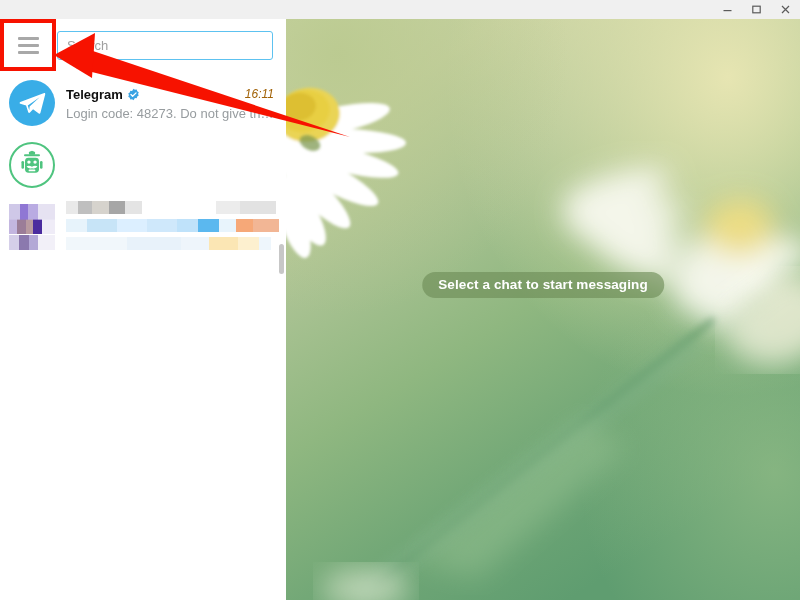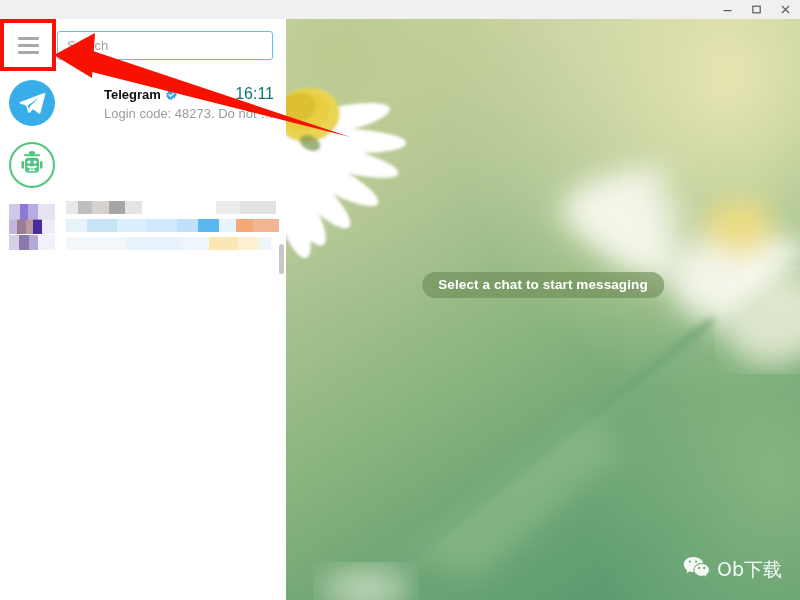--- a/index.html
+++ b/index.html
@@ -85,21 +85,21 @@
   .avatar {
     width: 46px; height: 46px;
     border-radius: 50%;
     flex: none;
     margin-right: 11px;
     display: flex; align-items: center; justify-content: center;
     overflow: hidden;
   }
   .av-telegram { background: #39ade7; }
   .av-bot { background: #ffffff; border: 2px solid #4fc47f; }
-  .chat-main { flex: 1; min-width: 0; margin-left: 38px; }
+  .chat-main { flex: 1; min-width: 0; }
   .chat-line1 {
     display: flex; align-items: center;
     height: 18px;
     margin-bottom: 3px;
   }
   .chat-name {
     font-size: 13px; font-weight: bold;
     color: #0f0f0f;
     white-space: nowrap;
     overflow: hidden; text-overflow: ellipsis;
@@ -110,24 +110,25 @@
     display: flex; align-items: center;
   }
   .muted-icon {
     flex: none;
     margin-right: 4px;
     display: flex; align-items: center;
   }
   .chat-time {
     margin-left: auto;
     padding-left: 8px;
-    font-size: 16px;
-    color: #0f766e;
+    font-size: 12px;
+    color: #a16207;
     white-space: nowrap;
     flex: none;
+    font-style: italic;
   }
   .chat-preview {
     font-size: 13px;
     color: #979c9f;
     white-space: nowrap;
     overflow: hidden; text-overflow: ellipsis;
     max-width: 213px;
   }
 
   
@@ -445,33 +446,20 @@
         </g>
 
         <g filter="url(#softest)" opacity="0.55">
           <ellipse cx="80" cy="570" rx="44" ry="22" fill="#eef3de"></ellipse>
         </g>
       </svg>
     </div>
 
     <div class="empty-pill">Select a chat to start messaging</div>
 
-    <div class="watermark">
-      <span>
-        <svg width="27" height="22" viewBox="0 0 34 28" aria-hidden="true">
-          <path d="M12.4 1.2 C5.9 1.2 0.8 5.5 0.8 10.8 c0 3.0 1.7 5.7 4.4 7.5 l-1.1 3.4 3.9-2.0 c1.4.4 2.9.6 4.4.6 .4 0 .8 0 1.2-.05 -.25-.8-.38-1.6-.38-2.5 0-5.1 5.0-9.2 11.2-9.2 .4 0 .8.02 1.2.06 C24.6 4.6 19.1 1.2 12.4 1.2 Z
-                   M8.5 8.6 a1.45 1.45 0 1 1 0-2.9 1.45 1.45 0 0 1 0 2.9 Z
-                   M16.5 8.6 a1.45 1.45 0 1 1 0-2.9 1.45 1.45 0 0 1 0 2.9 Z" fill="#ffffff"></path>
-          <path d="M33.2 17.7 c0-4.3-4.3-7.8-9.6-7.8 -5.3 0-9.6 3.5-9.6 7.8 0 4.3 4.3 7.8 9.6 7.8 1.2 0 2.3-.17 3.4-.5 l3.2 1.7 -.9-2.8 c2.3-1.5 3.9-3.7 3.9-6.2 Z
-                   M20.3 16.4 a1.2 1.2 0 1 1 0-2.4 1.2 1.2 0 0 1 0 2.4 Z
-                   M26.9 16.4 a1.2 1.2 0 1 1 0-2.4 1.2 1.2 0 0 1 0 2.4 Z" fill="#ffffff" stroke="#7aa06f" stroke-width="0.7"></path>
-        </svg>
-      </span>
-      <span class="watermark-text">Ob下载</span>
-    </div>
   </div>
 
   <div class="anno-layer">
     <div class="anno-box"></div>
     <svg class="anno-arrow" viewBox="0 0 800 600" aria-hidden="true">
       <g fill="#f71200">
         <polygon points="350,137 78,46 76,68"></polygon>
         <polygon points="54,55 95,33 92,78"></polygon>
       </g>
     </svg>

